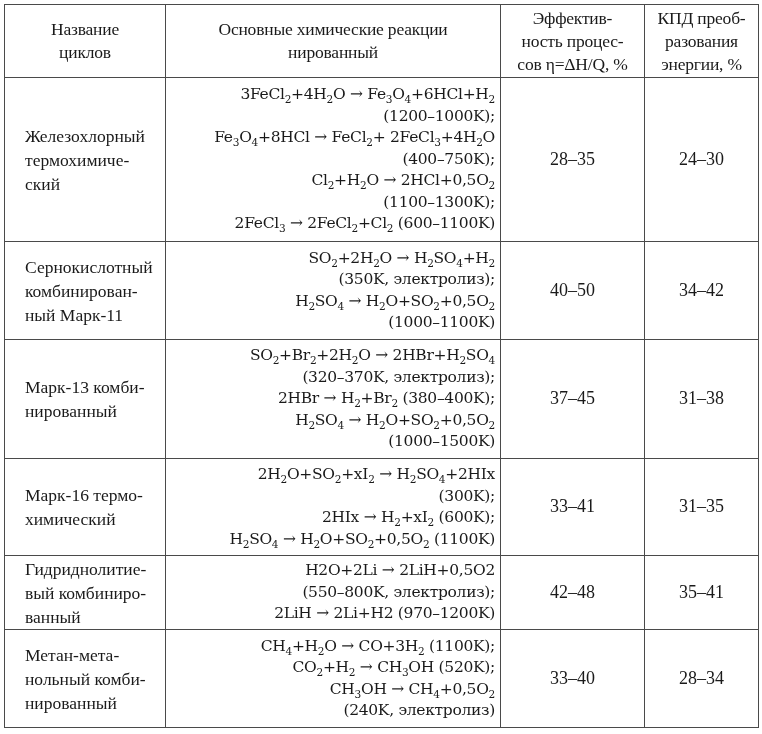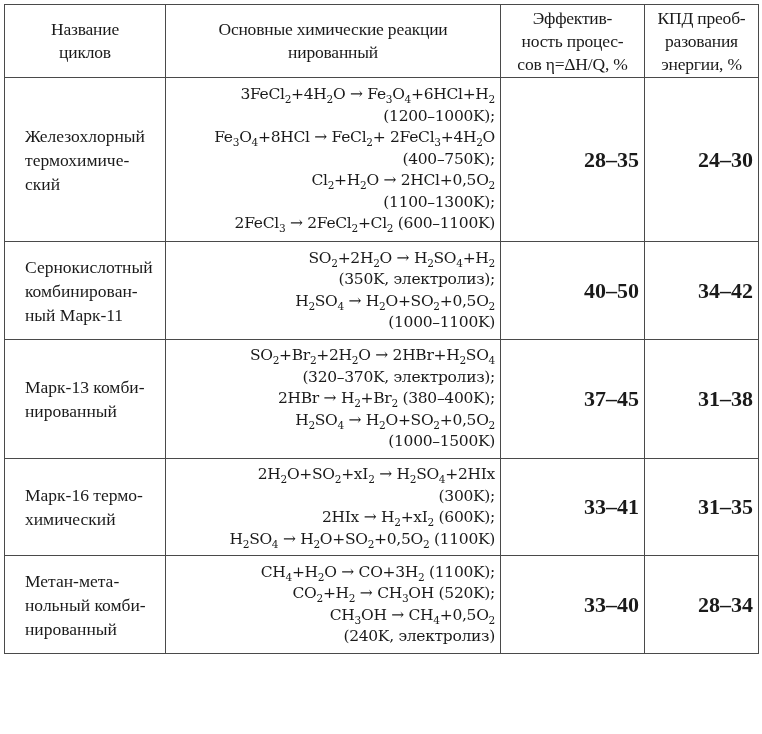--- a/index.html
+++ b/index.html
@@ -47,24 +47,23 @@
       padding-left: 20px;
     }
     table.cycles td.reactions {
       text-align: right;
       font-size: 15.5px;
       line-height: 21.5px;
       padding-left: 5px;
       letter-spacing: -0.3px;
     }
     table.cycles td.value {
-      text-align: right;
+      text-align: center;
       font-family: "Liberation Serif", serif;
-      font-size: 22px;
-      font-weight: bold;
+      font-size: 18px;
     }
     .line {
       display: block;
       white-space: nowrap;
     }
     sub {
       font-size: 0.68em;
       vertical-align: -0.35em;
       line-height: 0;
     }
@@ -173,20 +172,34 @@
       <td class="reactions">
         <span class="line">2H<sub>2</sub>O+SO<sub>2</sub>+xI<sub>2</sub> → H<sub>2</sub>SO<sub>4</sub>+2HIx</span>
         <span class="line">(300K);</span>
         <span class="line">2HIx → H<sub>2</sub>+xI<sub>2</sub> (600K);</span>
         <span class="line">H<sub>2</sub>SO<sub>4</sub> → H<sub>2</sub>O+SO<sub>2</sub>+0,5O<sub>2</sub> (1100K)</span>
       </td>
       <td class="value">33–41</td>
       <td class="value">31–35</td>
     </tr>
 
+    <tr class="r5">
+      <td class="name">
+        <span class="line">Гидриднолитие-</span>
+        <span class="line">вый комбиниро-</span>
+        <span class="line">ванный</span>
+      </td>
+      <td class="reactions">
+        <span class="line">H2O+2Li → 2LiH+0,5O2</span>
+        <span class="line">(550–800K, электролиз);</span>
+        <span class="line">2LiH → 2Li+H2 (970–1200K)</span>
+      </td>
+      <td class="value">42–48</td>
+      <td class="value">35–41</td>
+    </tr>
 
     <tr class="r6">
       <td class="name">
         <span class="line">Метан-мета-</span>
         <span class="line">нольный комби-</span>
         <span class="line">нированный</span>
       </td>
       <td class="reactions">
         <span class="line">CH<sub>4</sub>+H<sub>2</sub>O → CO+3H<sub>2</sub> (1100K);</span>
         <span class="line">CO<sub>2</sub>+H<sub>2</sub> → CH<sub>3</sub>OH (520K);</span>

